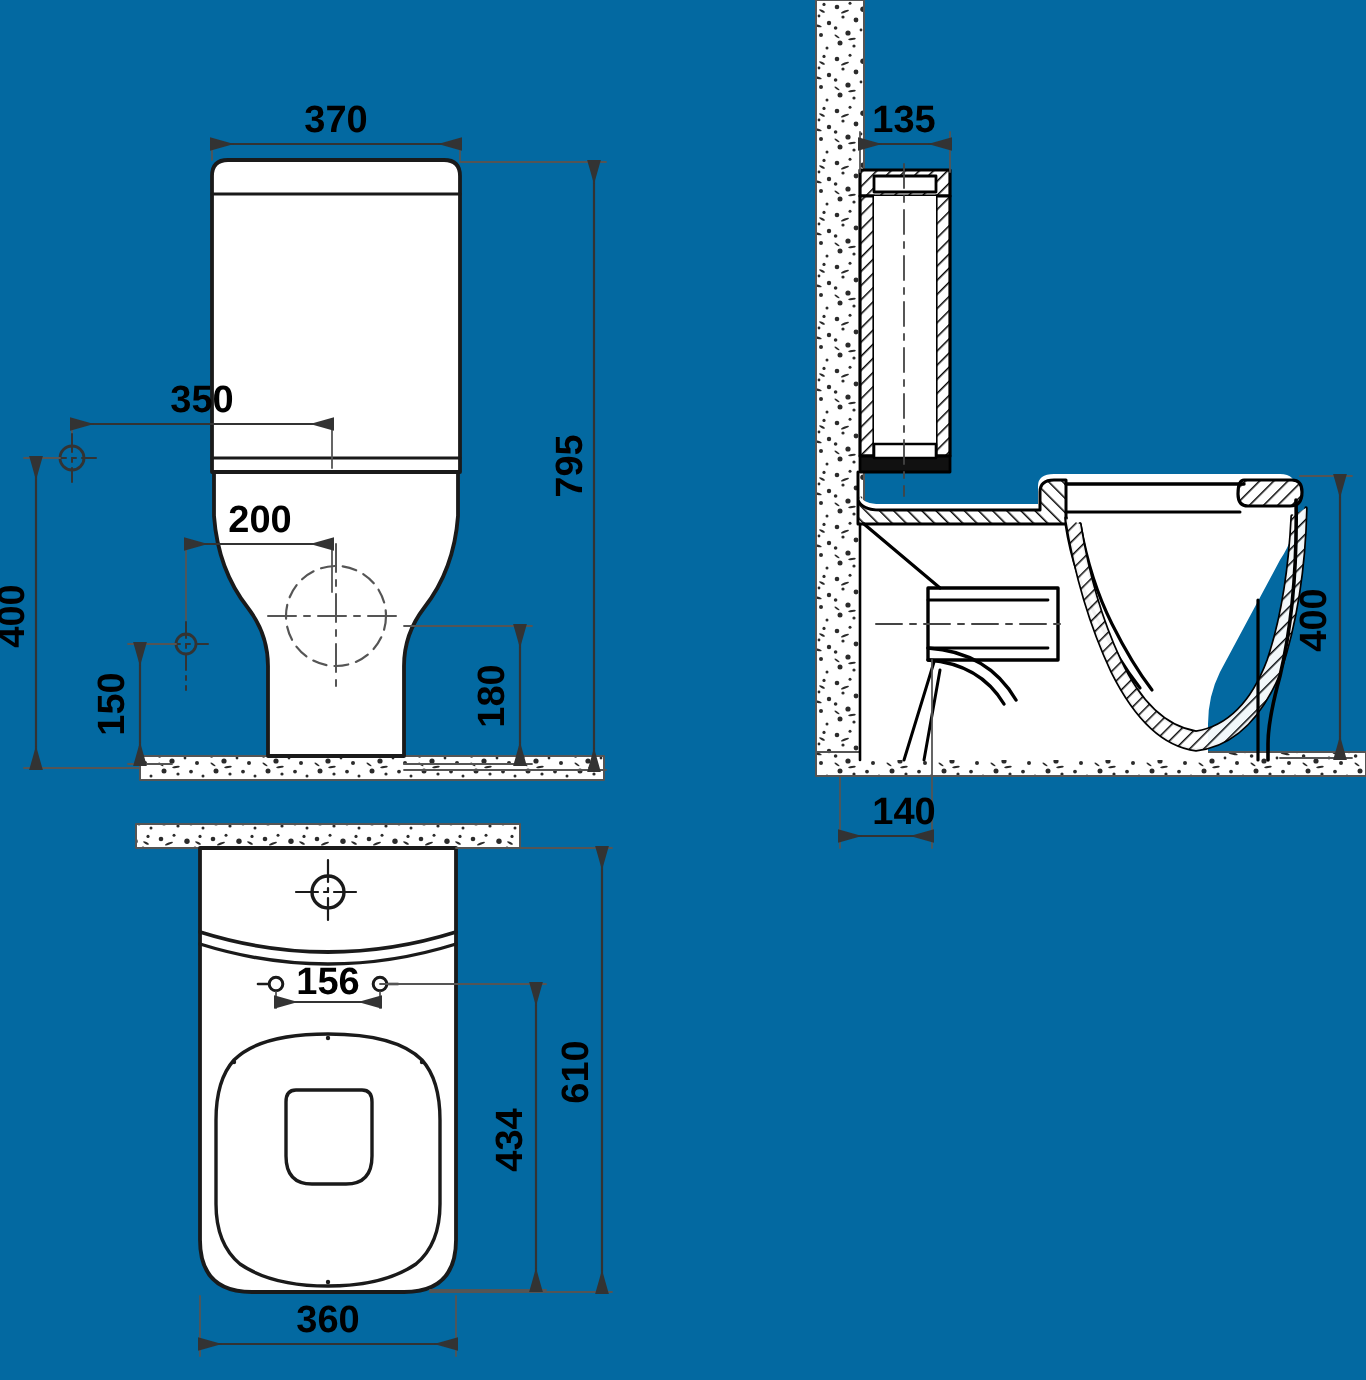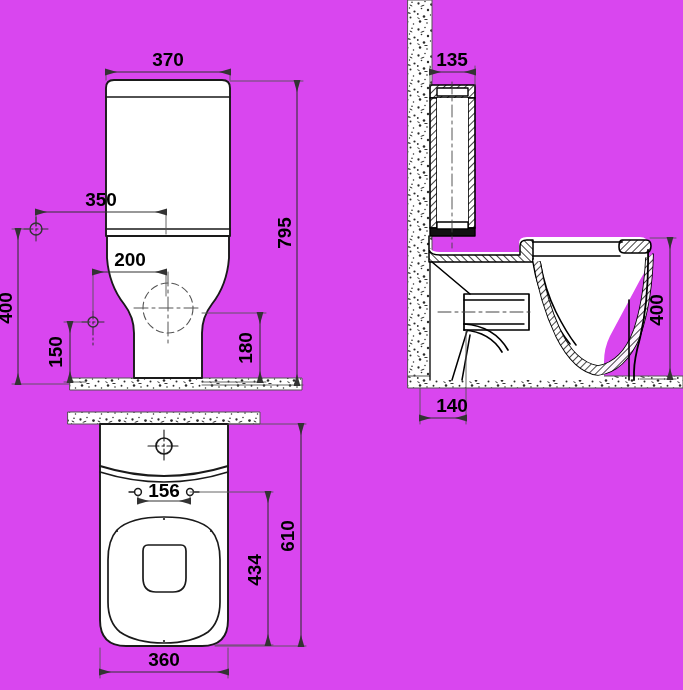--- a/index.html
+++ b/index.html
@@ -8,21 +8,21 @@
     padding: 0;
     background: #ffffff;
   }
   body {
     font-family: "Liberation Sans", sans-serif;
   }
   #drawing-root {
     position: relative;
     width: 683px;
     height: 690px;
-    background: #d946ef;
+    background: #0369a1;
     overflow: hidden;
   }
   svg#cad {
     display: block;
     width: 683px;
     height: 690px;
   }
   .dim-text {
     font-family: "Liberation Sans", sans-serif;
     font-weight: bold;

